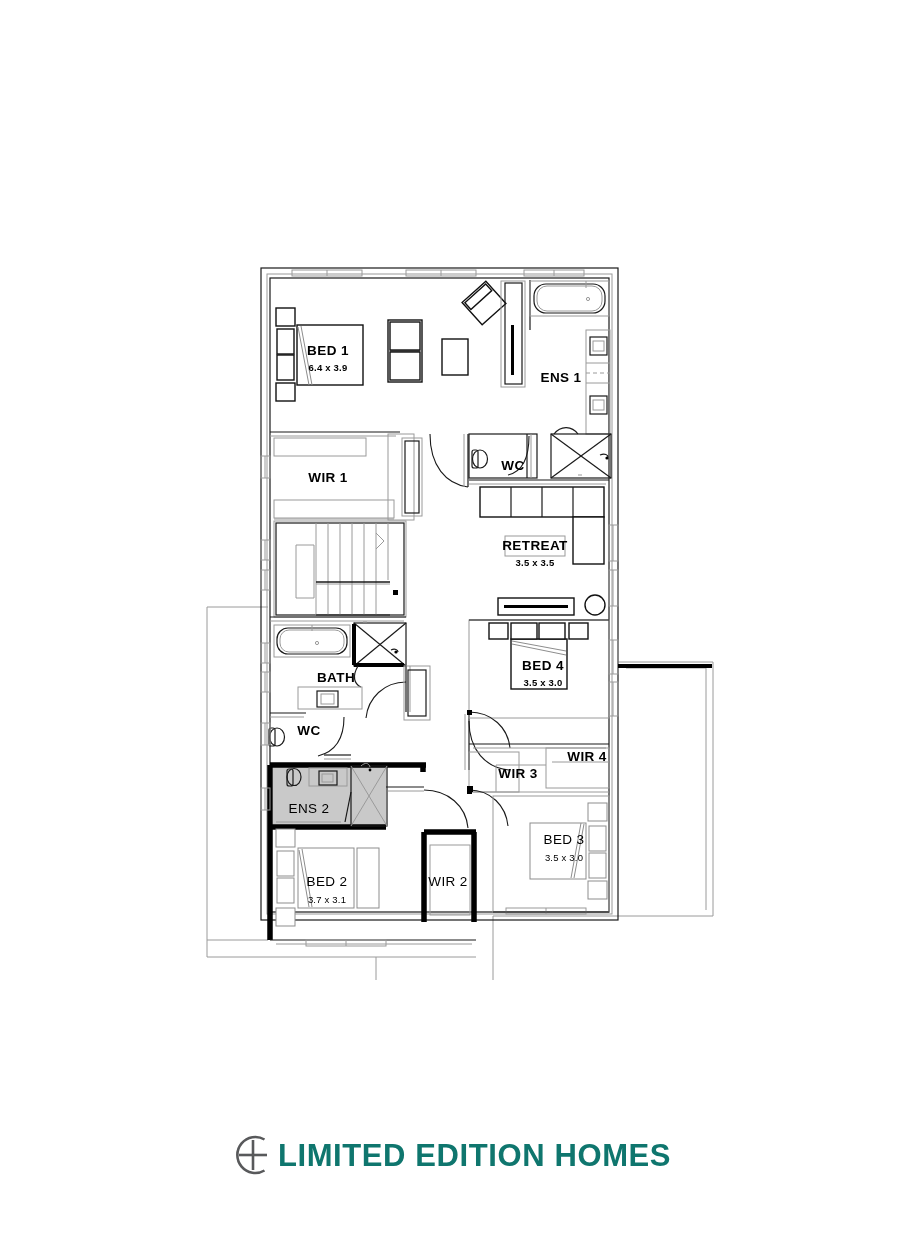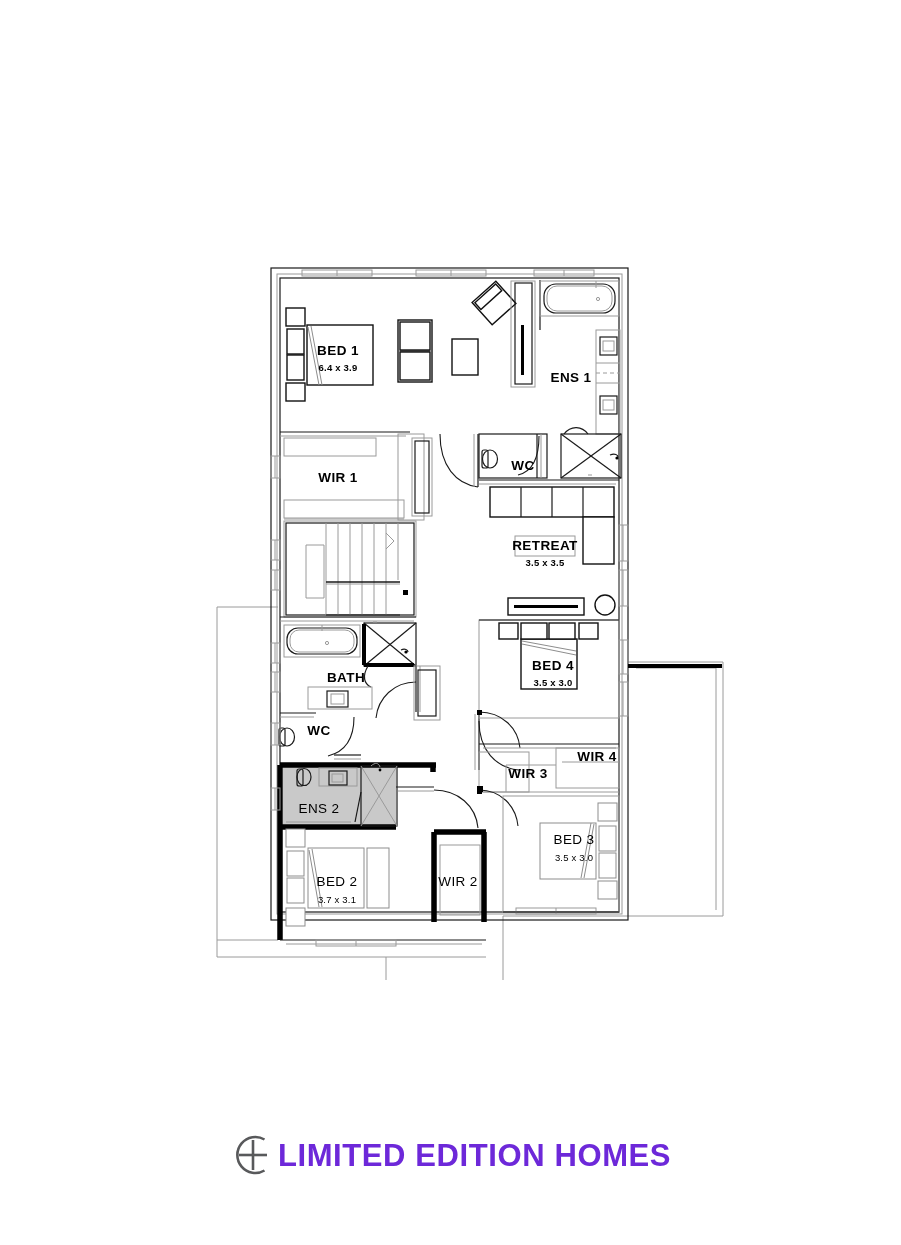--- a/index.html
+++ b/index.html
@@ -11,21 +11,21 @@
   }
   #page {
     position: relative;
     width: 901px;
     height: 1245px;
     background: #ffffff;
     overflow: hidden;
   }
   #plan-wrap {
     position: absolute;
-    left: 16px; top: 0;
+    left: 6px; top: 0;
     width: 866px;
     height: 1060px;
   }
   svg.plan { display: block; }
 
   
   .w-thin   { stroke:#9a9a9a; stroke-width:1;   fill:none; }
   .w-med    { stroke:#1a1a1a; stroke-width:1.2; fill:none; }
   .w-wall   { stroke:#1a1a1a; stroke-width:1.6; fill:none; }
   .w-bold   { stroke:#000000; stroke-width:5.5; fill:none; stroke-linecap:butt; }
@@ -63,21 +63,21 @@
     display: flex;
     align-items: center;
     gap: 2px;
   }
   #logo-mark { display:block; }
   #logo-text {
     font-family: "Liberation Sans", sans-serif;
     font-size: 31px;
     font-weight: 700;
     letter-spacing: 0.6px;
-    color: #6d28d9;
+    color: #0f766e;
     white-space: nowrap;
     line-height: 1;
   }
 </style>
 </head>
 <body>
 
 <div id="page">
 
   <div id="plan-wrap">

